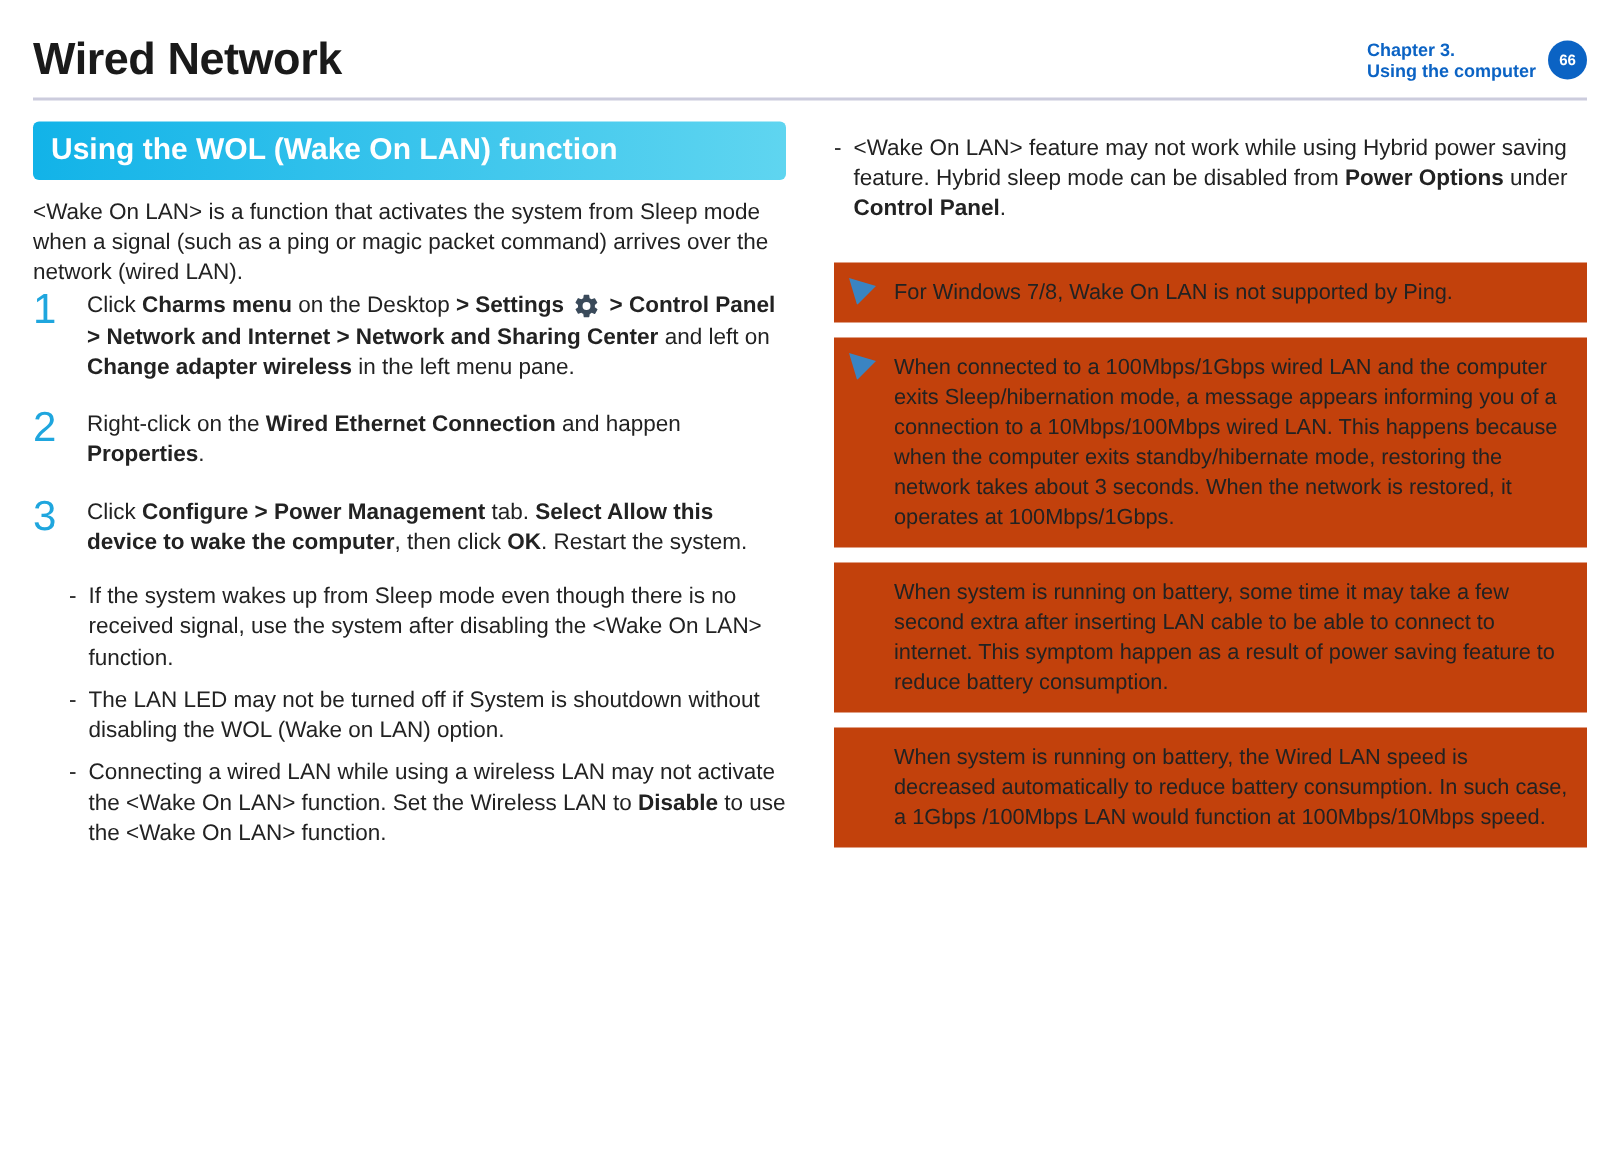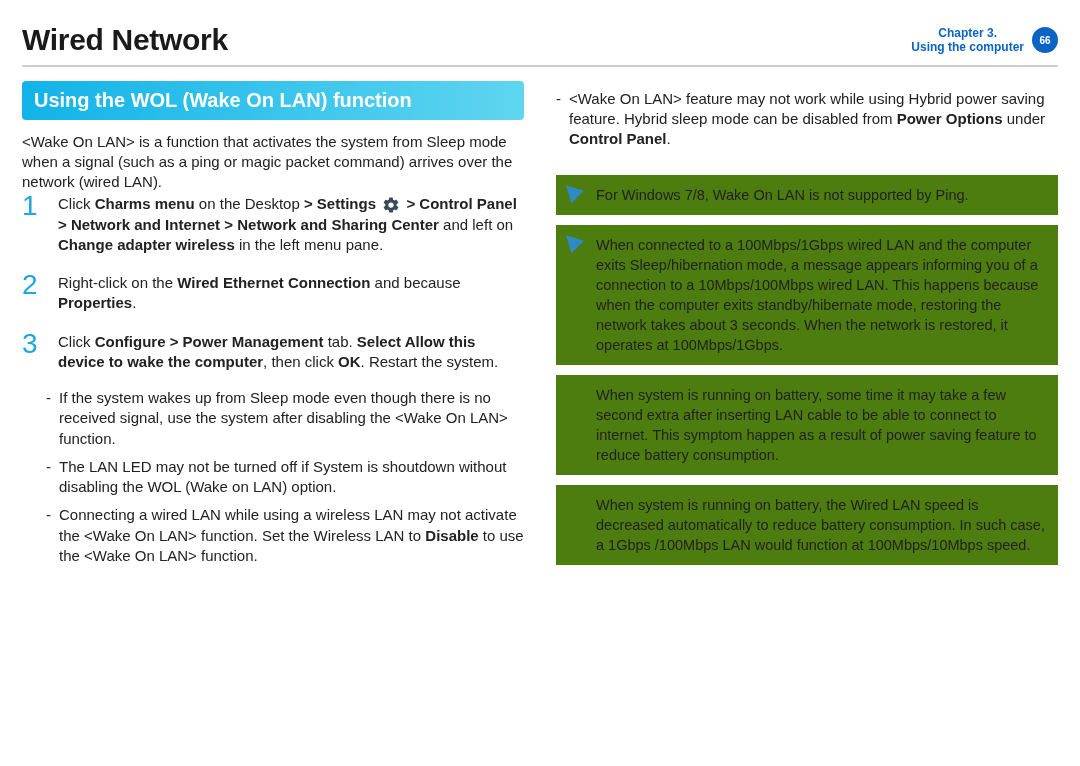--- a/index.html
+++ b/index.html
@@ -26,21 +26,21 @@
     font-weight: 700;
     color: #1a1a1a;
     letter-spacing: -0.3px;
   }
   .chapter-block {
     display: flex;
     align-items: center;
     gap: 8px;
   }
   .chapter-text {
-    text-align: center;
+    text-align: left;
     font-size: 12px;
     font-weight: 700;
     color: #0b63c4;
     line-height: 1.2;
   }
   .page-num {
     background: #0b63c4;
     color: #fff;
     border-radius: 50%;
     width: 26px;
@@ -79,21 +79,21 @@
     min-width: 26px;
   }
   .step-body { flex: 1; padding-top: 2px; }
   .bullet {
     display: flex;
     gap: 8px;
     margin: 8px 0 8px 24px;
   }
   .bullet .dash { flex-shrink: 0; }
   .note-box {
-    background: #4d7c0f;
+    background: #c2410c;
     padding: 10px 12px 10px 40px;
     margin-bottom: 10px;
     position: relative;
     font-size: 14.5px;
     line-height: 1.38;
   }
   .note-box.first::before {
     content: "";
     position: absolute;
     left: 10px; top: 10px;
@@ -137,21 +137,21 @@
         <svg class="settings-icon" width="18" height="18" viewBox="0 0 24 24" fill="#3a4a5a">
             <path d="M19.4 13a7.5 7.5 0 0 0 .1-1 7.5 7.5 0 0 0-.1-1l2.1-1.6a.5.5 0 0 0 .1-.6l-2-3.5a.5.5 0 0 0-.6-.2l-2.5 1a7.3 7.3 0 0 0-1.7-1l-.4-2.6A.5.5 0 0 0 14 2h-4a.5.5 0 0 0-.5.4L9.1 5a7.3 7.3 0 0 0-1.7 1l-2.5-1a.5.5 0 0 0-.6.2l-2 3.5a.5.5 0 0 0 .1.6L4.5 11a7.5 7.5 0 0 0-.1 1 7.5 7.5 0 0 0 .1 1l-2.1 1.6a.5.5 0 0 0-.1.6l2 3.5a.5.5 0 0 0 .6.2l2.5-1a7.3 7.3 0 0 0 1.7 1l.4 2.6A.5.5 0 0 0 10 22h4a.5.5 0 0 0 .5-.4l.4-2.6a7.3 7.3 0 0 0 1.7-1l2.5 1a.5.5 0 0 0 .6-.2l2-3.5a.5.5 0 0 0-.1-.6ZM12 15.5A3.5 3.5 0 1 1 15.5 12 3.5 3.5 0 0 1 12 15.5Z"></path>
           </svg>
         <b> &gt; </b><b>Control Panel &gt; Network and Internet &gt; Network and Sharing Center</b><span> and left on </span><b>Change adapter wireless</b><span> in the left menu pane.</span>
       </div>
     </div>
 
     <div class="step">
       <div class="step-num">2</div>
       <div class="step-body">
-        <span>Right-click on the </span><b>Wired Ethernet Connection</b><span> and because </span><b>Properties</b><span>.</span>
+        <span>Right-click on the </span><b>Wired Ethernet Connection</b><span> and happen </span><b>Properties</b><span>.</span>
       </div>
     </div>
 
     <div class="step">
       <div class="step-num">3</div>
       <div class="step-body">
         <span>Click </span><b>Configure &gt; Power Management</b><span> tab. </span><b>Select Allow this device to wake the computer</b><span>, then click </span><b>OK</b><span>. Restart the system.</span>
       </div>
     </div>
 

